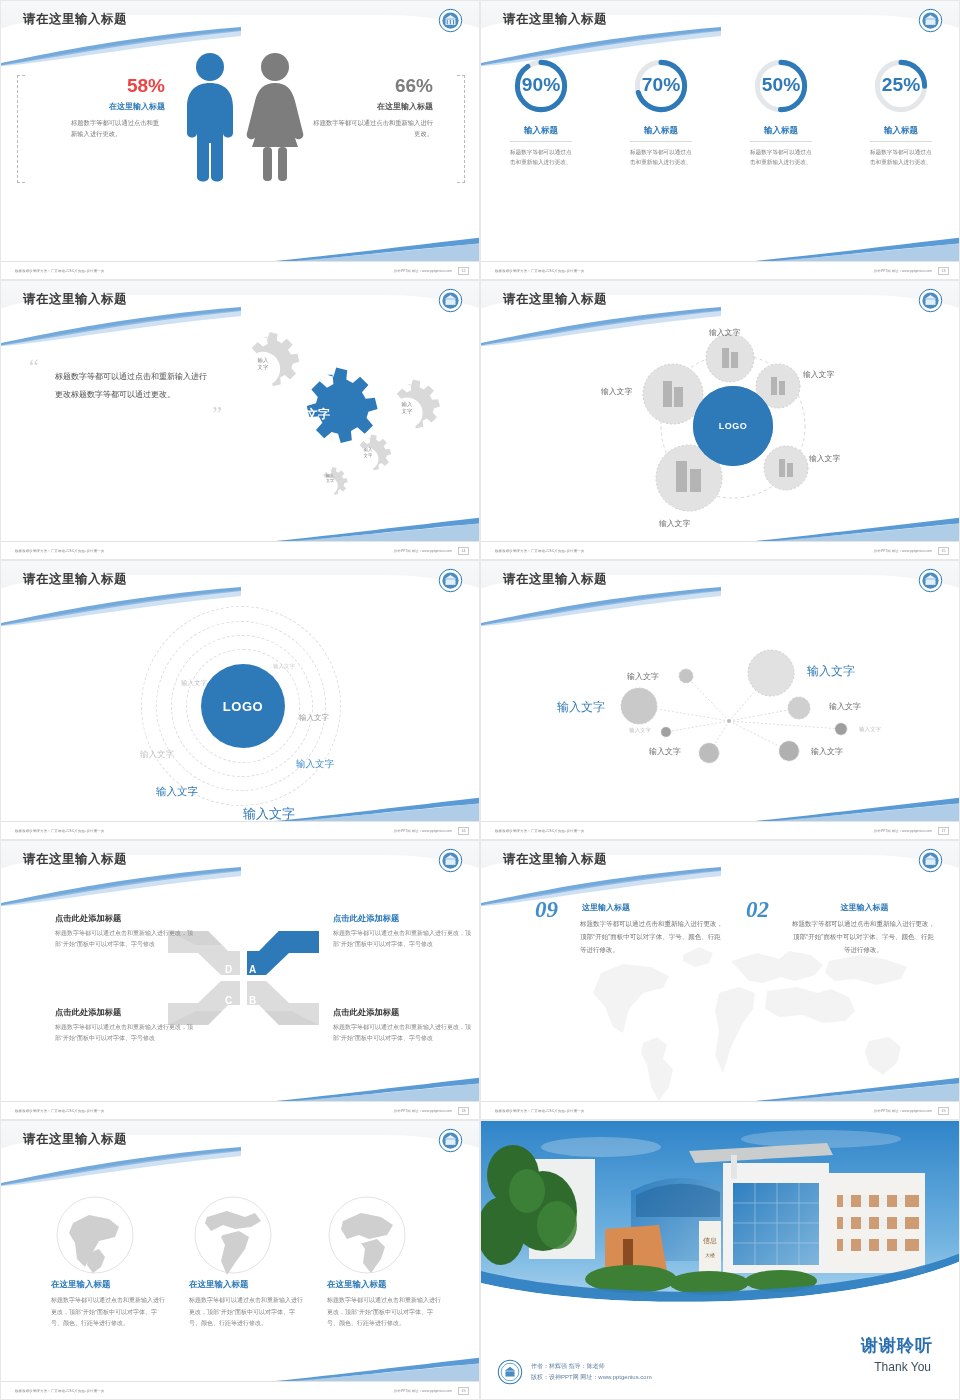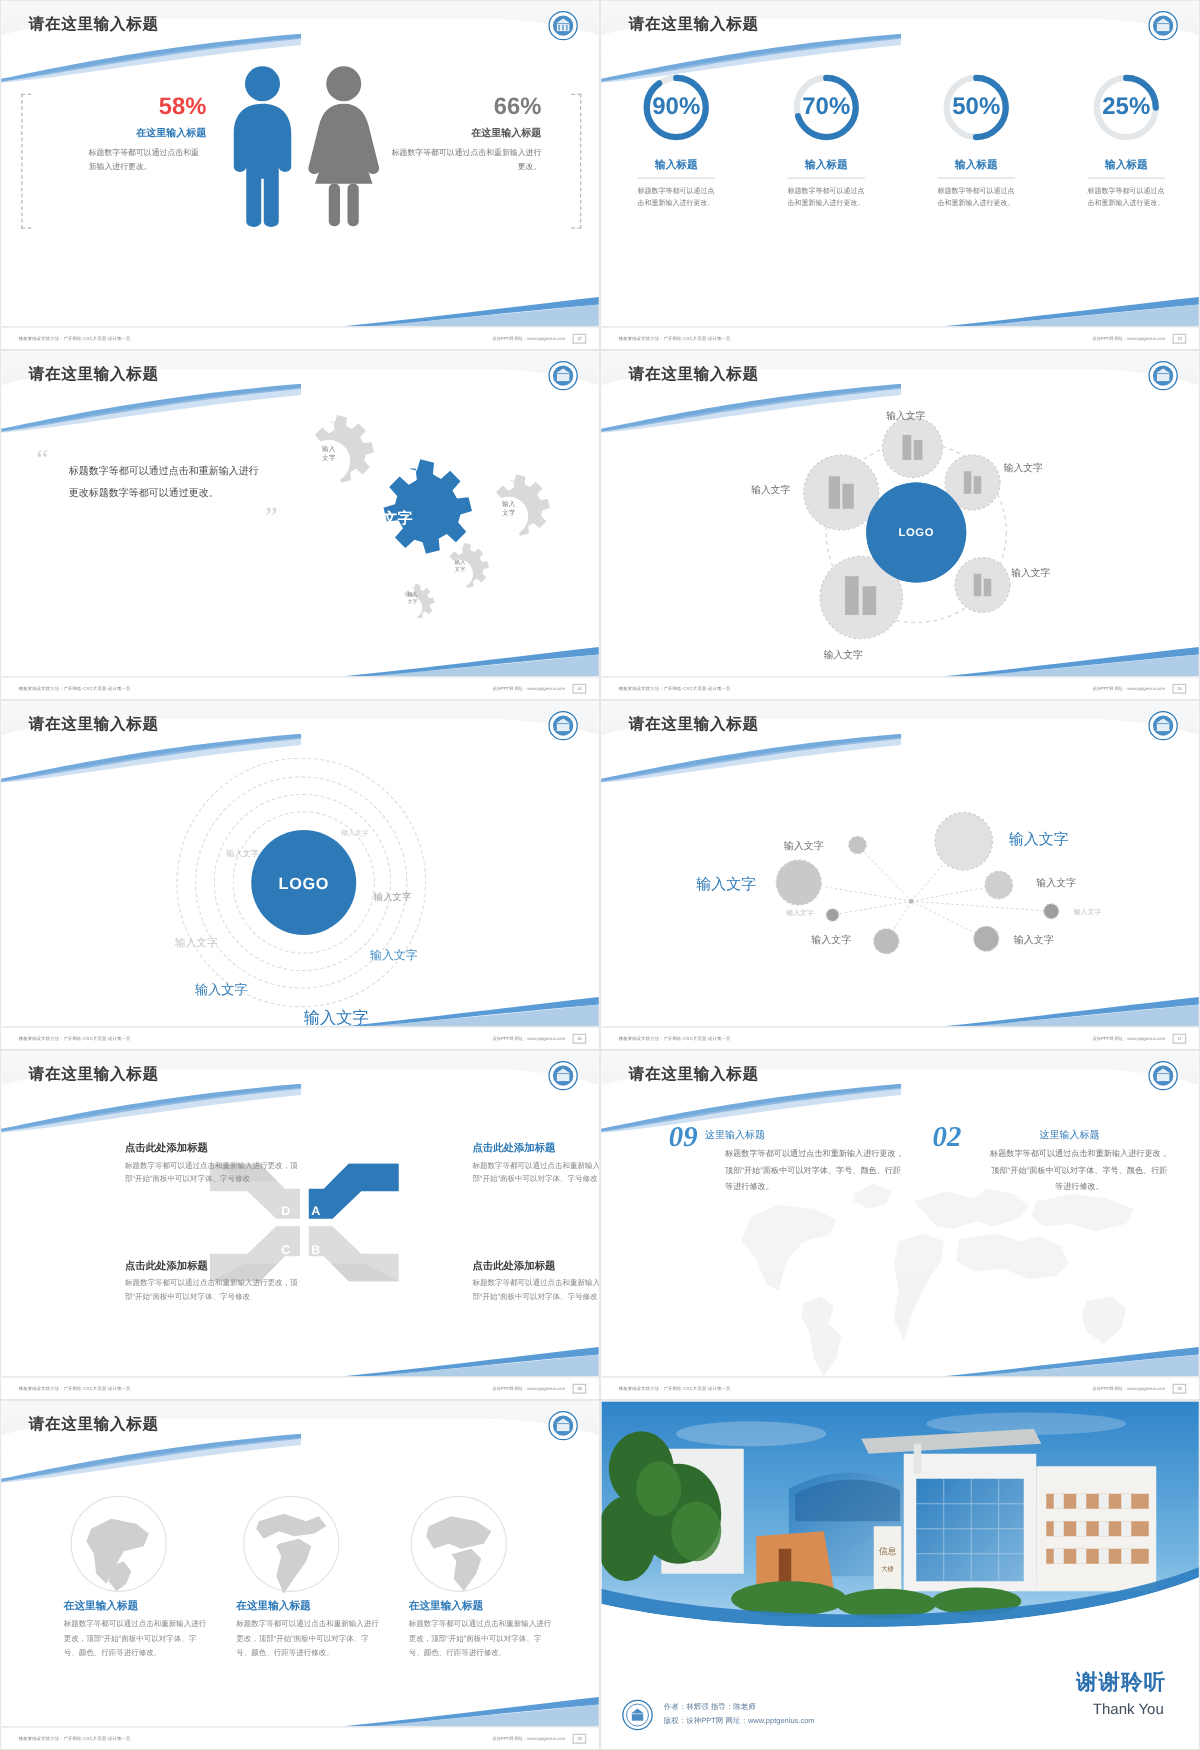--- a/index.html
+++ b/index.html
@@ -68,31 +68,31 @@
               font-size:9px; font-weight:bold; letter-spacing:.5px; }
 
   
   .ring { position:absolute; border:1px dashed #ddd; border-radius:50%; }
   .ring-lbl { position:absolute; white-space:nowrap; }
 
   
   .net-lbl { position:absolute; white-space:nowrap; }
 
   
-  .a-blk { position:absolute; width:150px;margin-left:45px; }
+  .a-blk { position:absolute; width:150px; }
   .a-title { font-size:8.3px; font-weight:bold; color:#3d3d3d; }
   .a-title.blue { color:#2e7ab8; }
   .a-desc { font-size:6px; color:#868686; line-height:1.9; margin-top:4px; }
   .abcd { position:absolute; font-size:10px; font-weight:bold; color:#fff; }
 
   
   .num-blk { position:absolute; width:190px; }
   .big-num { font-size:23px; font-weight:bold; color:#3f8ecb; font-style:italic;
              font-family:"Liberation Serif", serif; float:left; line-height:.95; }
-  .nb-title { font-size:8px; font-weight:normal; color:#2e7ab8; margin-left:29px; padding-top:3px; }
+  .nb-title { font-size:8px; font-weight:bold; color:#2e7ab8; margin-left:47px; padding-top:3px; }
   .nb-desc { font-size:6.5px; color:#757575; line-height:2.0; margin-left:45px; margin-top:4px; }
 
   
   .g-col { position:absolute; width:115px; }
   .g-title { font-size:8.5px; font-weight:bold; color:#2e7ab8; }
   .g-desc { font-size:6px; color:#858585; line-height:1.95; margin-top:4px; }
 
   
   .photo { position:absolute; left:0; top:0; width:480px; height:200px; overflow:hidden; }
   .ty-cn { position:absolute; right:26px; bottom:42px; font-size:17px; font-weight:bold;

